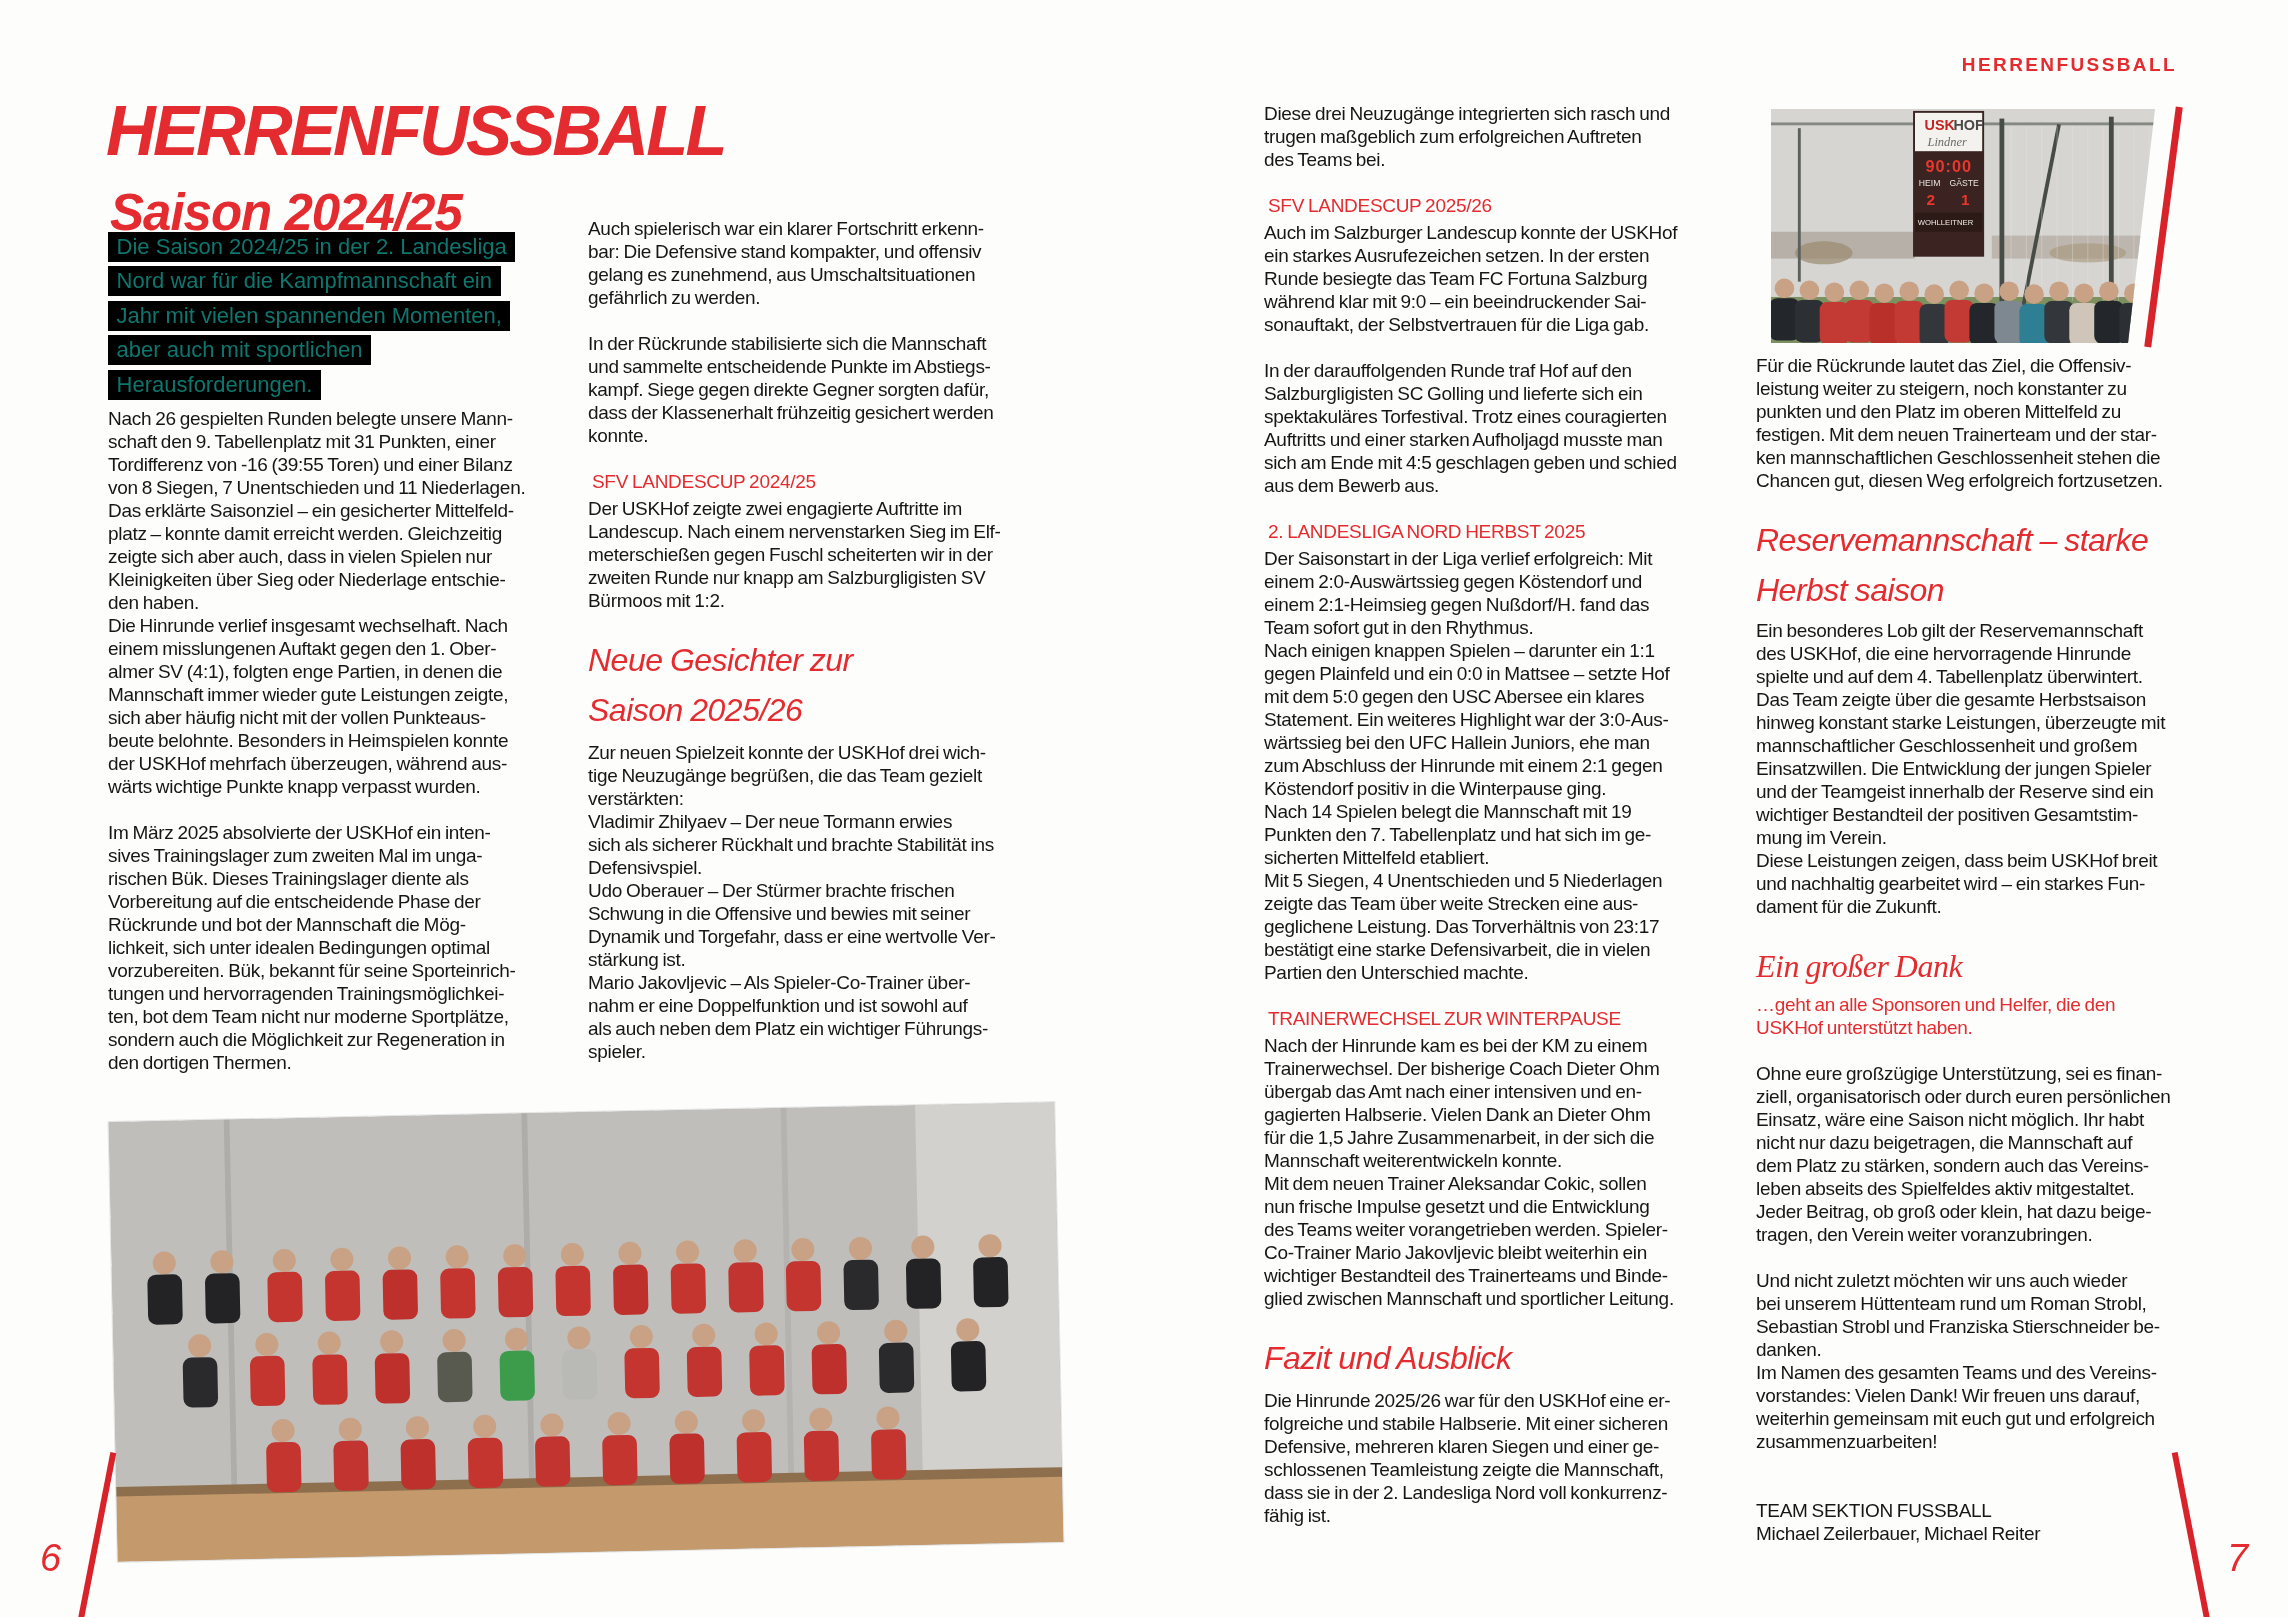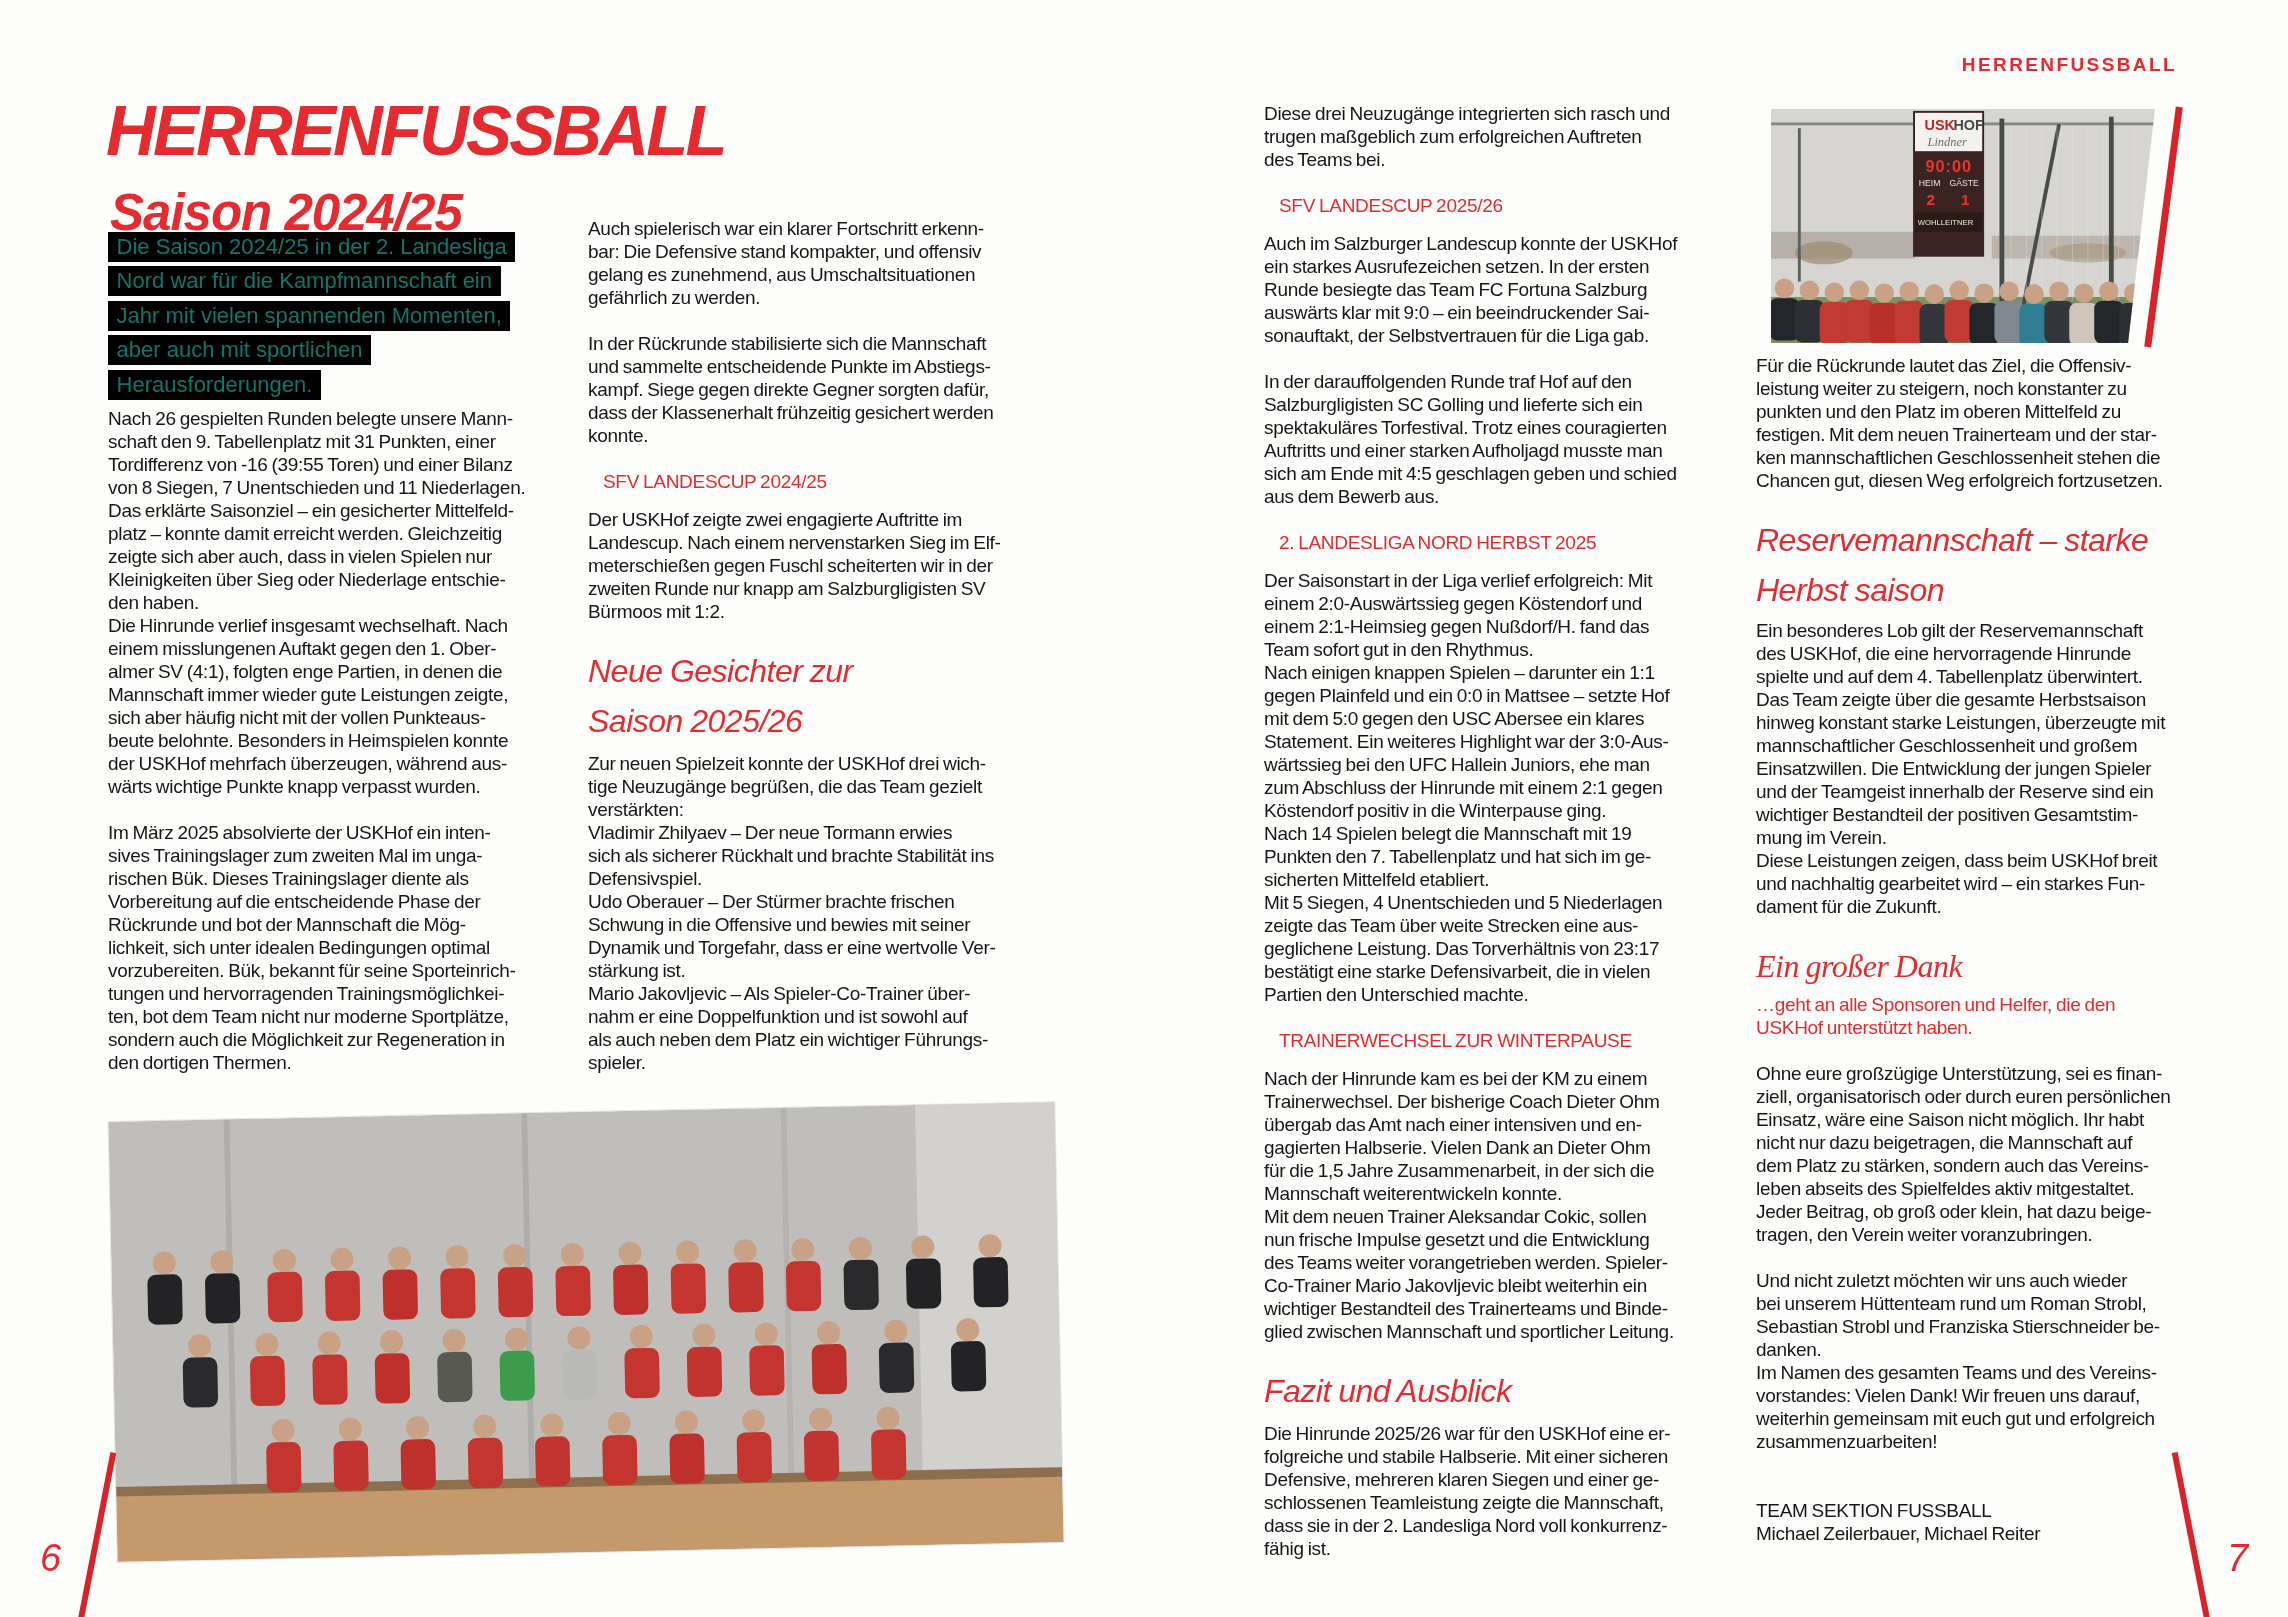--- a/index.html
+++ b/index.html
@@ -5,21 +5,21 @@
   :root{ --red:#e42b2f; --ink:#161616; }
   html,body{ margin:0; padding:0; background:#888; }
   .spread{
     position:relative; width:2288px; height:1618px; background:#fdfdfc;
     font-family:"Liberation Sans", sans-serif; color:var(--ink); overflow:hidden;
   }
   
   .col{ position:absolute; font-size:19px; line-height:23px; letter-spacing:-0.3px; word-spacing:-1px; }
   .p{ white-space:pre; margin:0 0 23px 0; }
   .p:last-child{ margin-bottom:0; }
-  .redh{ color:var(--red); margin:15px; white-space:pre; }
+  .redh{ color:var(--red); margin:4px; white-space:pre; }
   .bigh{ color:var(--red); font-style:italic; font-weight:normal;
          font-size:32px; line-height:50px; letter-spacing:-0.5px; white-space:pre; margin:5.8px 0 5.8px; }
   .redsub{ color:var(--red); white-space:pre; margin:0 0 23px 0; }
   .sig{ white-space:pre; margin-top:46px; }
   
   .lp-title{ position:absolute; left:106px; top:90px; color:var(--red);
              font-style:italic; font-weight:bold; font-size:71px; letter-spacing:-2.9px;
              transform:scaleX(.97); transform-origin:left top; white-space:pre; }
   .lp-subtitle{ position:absolute; left:110px; top:183px; color:var(--red);
                 font-style:italic; font-weight:bold; font-size:51px; letter-spacing:-1px; white-space:pre; }
@@ -303,21 +303,21 @@
   </div>
 
   <div class="col" style="left:1264px; top:102px; width:485px;">
     <div class="p">Diese drei Neuzugänge integrierten sich rasch und
 trugen maßgeblich zum erfolgreichen Auftreten
 des Teams bei.</div>
     <div class="redh">SFV LANDESCUP 2025/26</div>
     <div class="p">Auch im Salzburger Landescup konnte der USKHof
 ein starkes Ausrufezeichen setzen. In der ersten
 Runde besiegte das Team FC Fortuna Salzburg
-auswärts klar mit 9:0 – ein beeindruckender Sai-
+während klar mit 9:0 – ein beeindruckender Sai-
 sonauftakt, der Selbstvertrauen für die Liga gab.</div>
     <div class="p">In der darauffolgenden Runde traf Hof auf den
 Salzburgligisten SC Golling und lieferte sich ein
 spektakuläres Torfestival. Trotz eines couragierten
 Auftritts und einer starken Aufholjagd musste man
 sich am Ende mit 4:5 geschlagen geben und schied
 aus dem Bewerb aus.</div>
     <div class="redh">2. LANDESLIGA NORD HERBST 2025</div>
     <div class="p">Der Saisonstart in der Liga verlief erfolgreich: Mit
 einem 2:0-Auswärtssieg gegen Köstendorf und

